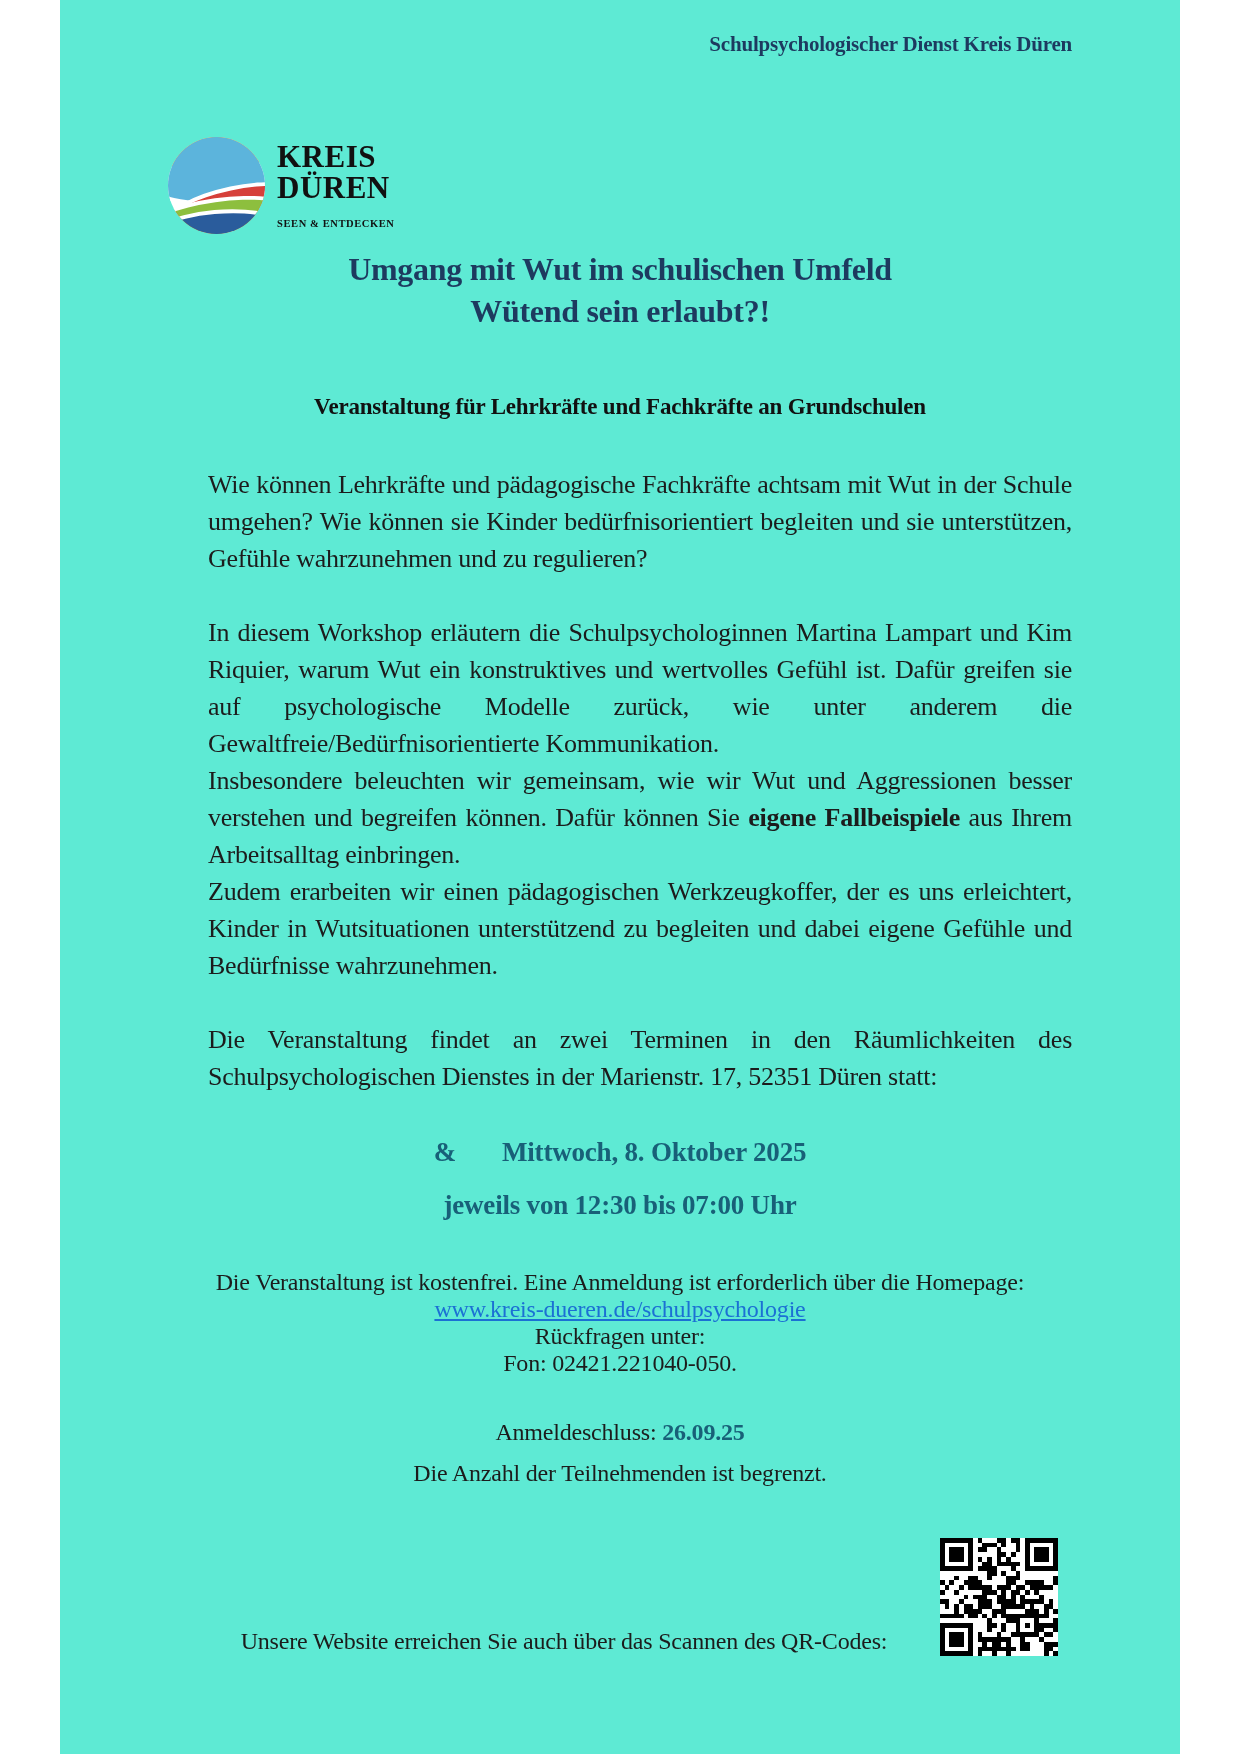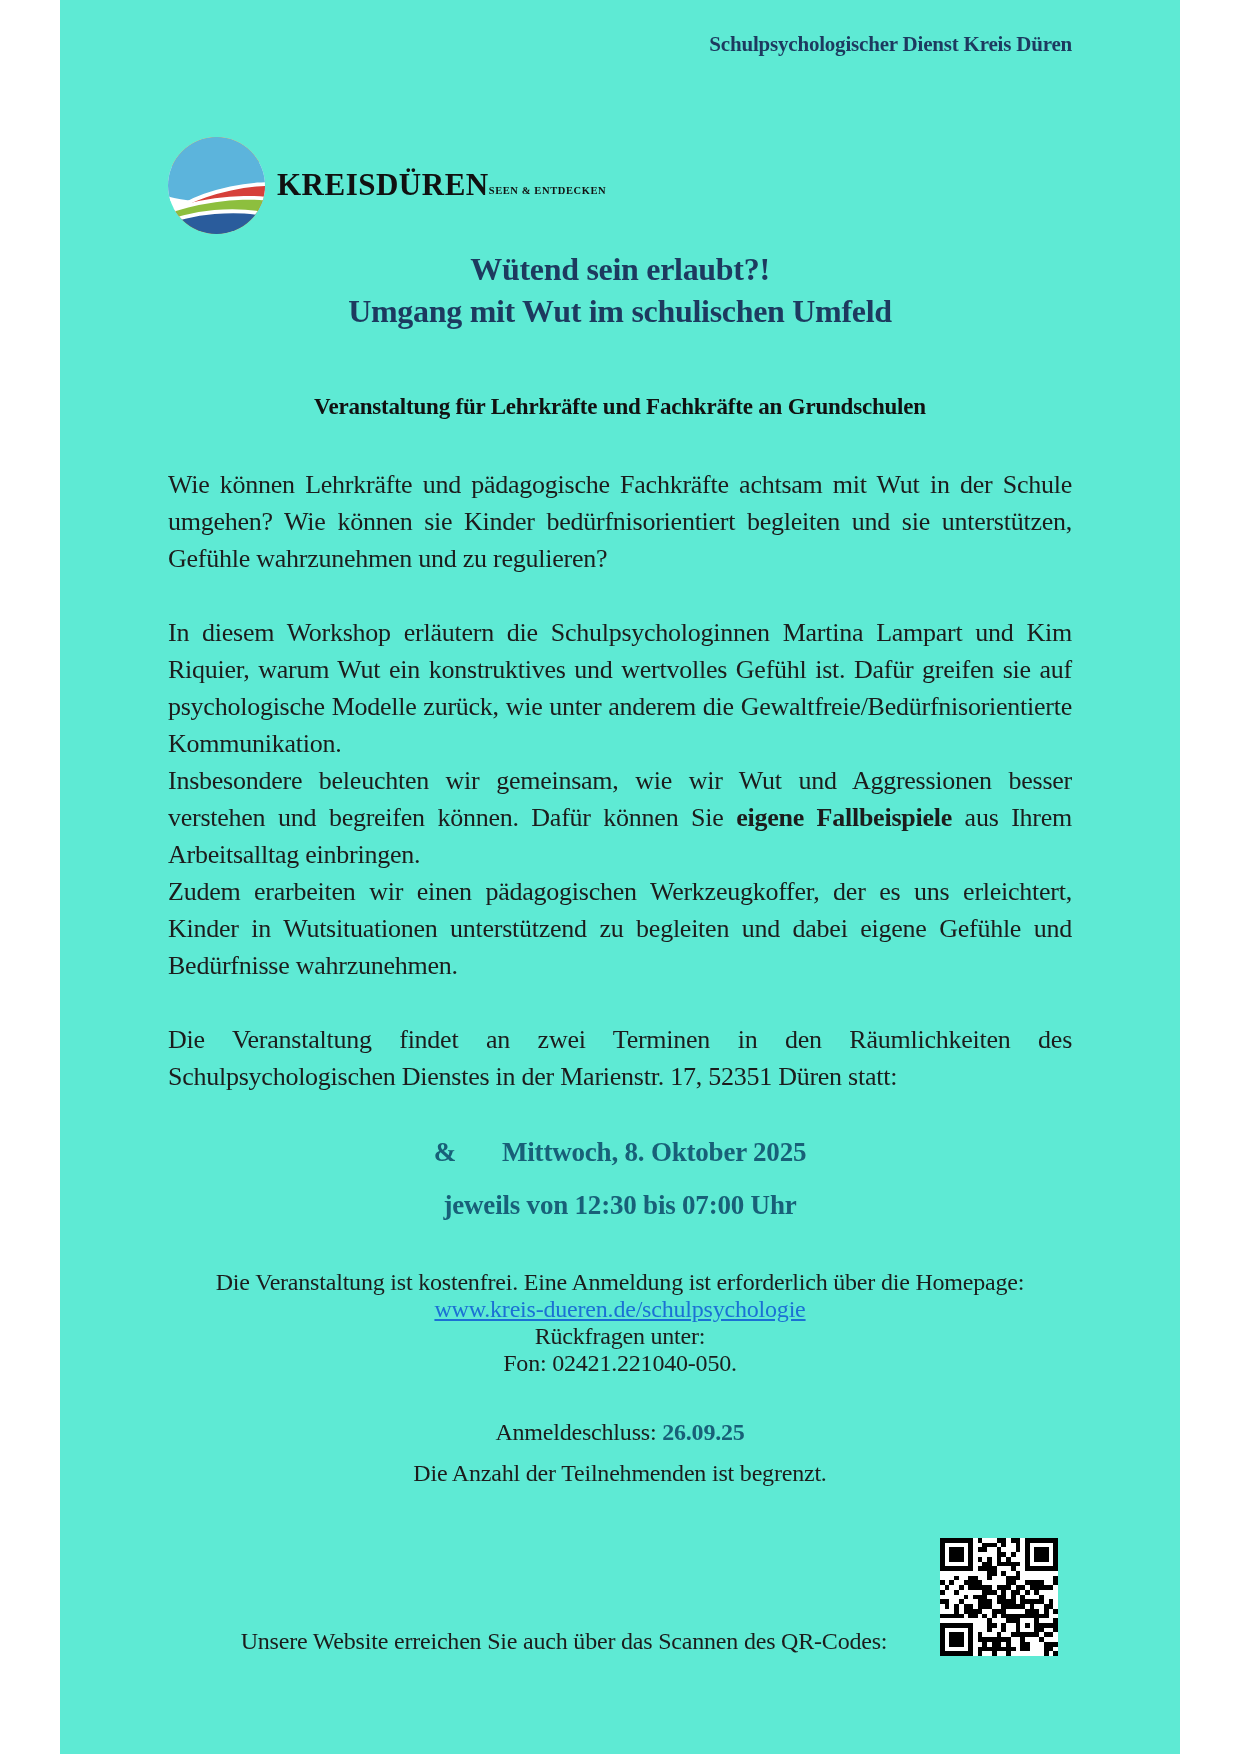--- a/index.html
+++ b/index.html
@@ -30,21 +30,21 @@
   .logo-circle {
     width:97px; height:97px; border-radius:50%;
     overflow:hidden; position:relative; background:#ffffff; flex:0 0 auto;
   }
   .band { position:absolute; border-radius:50%; }
   .band-orange   { left:-22px; top:-42px; width:150px; height:76px; transform:rotate(-7deg); }
   .band-blue     { left:-32px; top:-13px; width:172px; height:80px; transform:rotate(-7deg); border:4px solid #fff; }
   .band-red      { left:-4px;  top:49px;  width:142px; height:46px; transform:rotate(-12deg); border:4px solid #fff; }
   .band-green    { left:-26px; top:61px;  width:152px; height:46px; transform:rotate(-8deg); border:4px solid #fff; }
   .band-darkblue { left:-32px; top:73px;  width:162px; height:62px; transform:rotate(-5deg); border:4px solid #fff; }
-  .logo-text { display:flex; flex-direction:row; justify-content:center; color:#111; }
+  .logo-text { display:flex; flex-direction:column; justify-content:center; color:#111; }
   .logo-word { font-size:31px; font-weight:bold; letter-spacing:0.5px; line-height:0.98; }
   .logo-tagline { font-size:10.5px; font-weight:bold; letter-spacing:0.6px; margin-top:15px; }
 
   
   .main-title {
     margin-top:14px;
     text-align:center;
     color:#1d3a5f;
     font-weight:bold;
     font-size:32px;
@@ -61,20 +61,21 @@
   }
 
   
   .body-block { margin-top:46px; }
   .para {
     font-size:26px;
     line-height:37px;
     letter-spacing:-0.25px;
     text-align:justify;
     hyphens:auto;
+    margin-left:40px;
     -webkit-hyphens:auto;
   }
   .para + .para-gap { margin-top:37px; }
   .bold { font-weight:bold; }
 
   
   .dates-line {
     margin-top:42px;
     display:flex; justify-content:center; align-items:baseline; gap:46px;
     color:#186078; font-weight:bold; font-size:27px; letter-spacing:-0.2px;
@@ -122,22 +123,22 @@
         <div class="band band-darkblue" style="background:#2a5c9c;"></div>
       </div>
       <div class="logo-text">
         <span class="logo-word">KREIS</span>
         <span class="logo-word">DÜREN</span>
         <span class="logo-tagline">SEEN &amp; ENTDECKEN</span>
       </div>
     </div>
 
     <div class="main-title">
+      <div>Umgang mit Wut im schulischen Umfeld</div>
       <div>Wütend sein erlaubt?!</div>
-      <div>Umgang mit Wut im schulischen Umfeld</div>
     </div>
 
     <div class="sub-title">Veranstaltung für Lehrkräfte und Fachkräfte an Grundschulen</div>
 
     <div class="body-block">
       <p class="para">Wie können Lehrkräfte und pädagogische Fachkräfte achtsam mit Wut in der Schule umgehen? Wie können sie Kinder bedürfnisorientiert begleiten und sie unterstützen, Gefühle wahrzunehmen und zu regulieren?</p>
       <div class="para-gap"></div>
       <p class="para">In diesem Workshop erläutern die Schulpsychologinnen Martina Lampart und Kim Riquier, warum Wut ein konstruktives und wertvolles Gefühl ist. Dafür greifen sie auf psychologische Modelle zurück, wie unter anderem die Gewaltfreie/Bedürfnisorientierte Kommunikation.</p>
       <p class="para"><span>Insbesondere beleuchten wir gemeinsam, wie wir Wut und Aggressionen besser verstehen und begreifen können. Dafür können Sie </span><span class="bold">eigene Fallbeispiele</span><span> aus Ihrem Arbeitsalltag einbringen.</span></p>
       <p class="para">Zudem erarbeiten wir einen pädagogischen Werkzeugkoffer, der es uns erleichtert, Kinder in Wutsituationen unterstützend zu begleiten und dabei eigene Gefühle und Bedürfnisse wahrzunehmen.</p>

